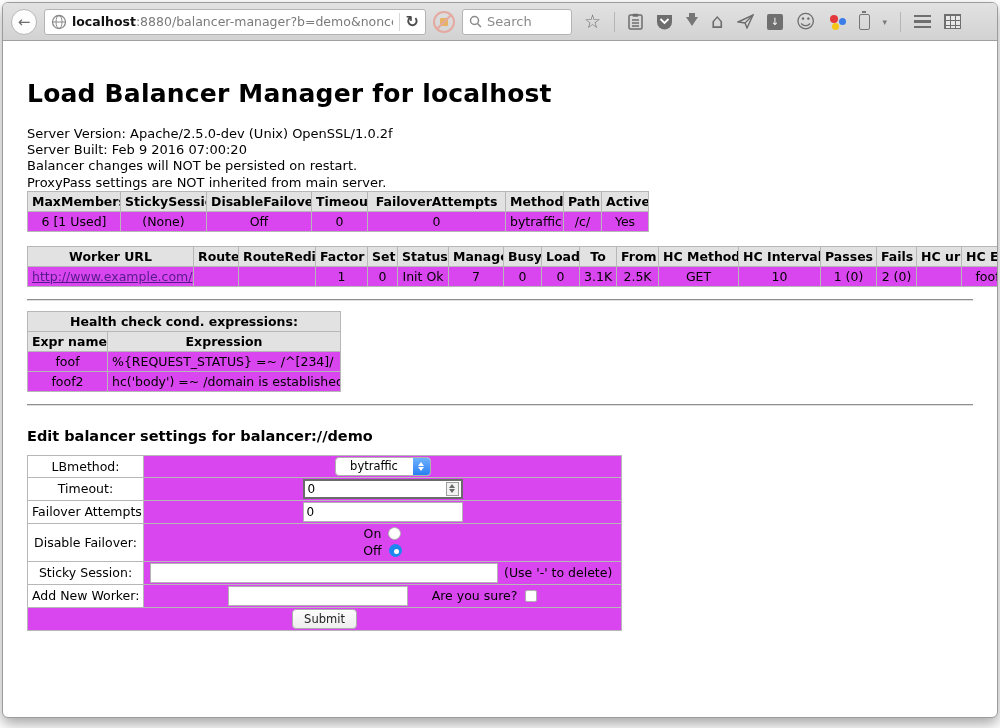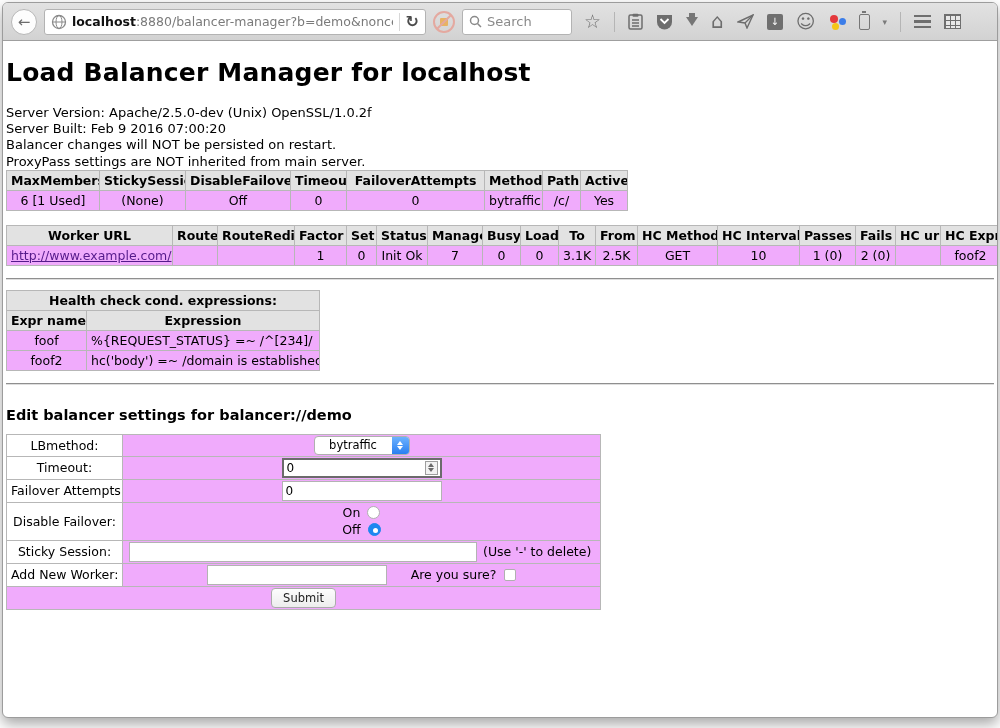--- a/index.html
+++ b/index.html
@@ -57,31 +57,31 @@
   .dots .y { width:7px; height:7px; background:#f5c518; left:3px; bottom:0; }
   .battery { width:11px; height:16px; border:1.5px solid #767676; border-radius:2px; position:relative; }
   .battery::before { content:""; position:absolute; left:2px; top:-4px; width:4px; height:2px; background:#767676; }
   .caret { font-size:9px; color:#7a7a7a; }
   .burger { display:flex; flex-direction:column; gap:3px; }
   .burger i { width:17px; height:2.5px; background:#6f6f6f; }
   .tilegrid { width:17px; height:15px; border:1px solid #6f6f6f; background:
     linear-gradient(#6f6f6f 1px, transparent 1px) 0 0/100% 5px,
     linear-gradient(90deg,#6f6f6f 1px, transparent 1px) 0 0/5px 100%, #e8e8e8; }
   
-  .page { background:#fff; height:640px; padding:3px; color:#000; font-size:13px; overflow:hidden; }
+  .page { background:#fff; height:640px; padding:24px; color:#000; font-size:13px; overflow:hidden; }
   h1.title { font-size:25px; font-weight:bold; margin:14px 0 18px 0; letter-spacing:0.2px; }
   .info p { line-height:16.2px; }
   h3.sect { font-size:14.5px; font-weight:bold; margin:22px 0 11px 0; }
   a.vlink { color:#551a8b; text-decoration:underline; }
   table { border-collapse:collapse; table-layout:fixed; font-size:12.5px; }
   th, td { border:1px solid #b7b7b7; padding:1px 4px; text-align:center; height:20px;
     overflow:hidden; white-space:nowrap; }
   table { border:1px solid #949494; }
   th { background:#e2e2e2; font-weight:bold; }
-  td { background:#f0abfc; }
+  td { background:#d946ef; }
   .tal { text-align:left; }
   .hr { border:none; border-top:1px solid #8f8f8f; border-bottom:1px solid #dedede; height:1px; margin:10px 0; background:#c9c9c9; }
   
   .formtable { width:595px; }
   .formtable td { height:17px; }
   .formtable .lbl { width:116px; background:#fff; }
   .cellflex { display:flex; align-items:center; justify-content:center; gap:6px; }
   
   .mselect { display:inline-flex; width:96px; height:19px; border:1px solid #b0b0b0; border-radius:4px;
     background:#fff; overflow:hidden; align-items:stretch; vertical-align:middle; }

